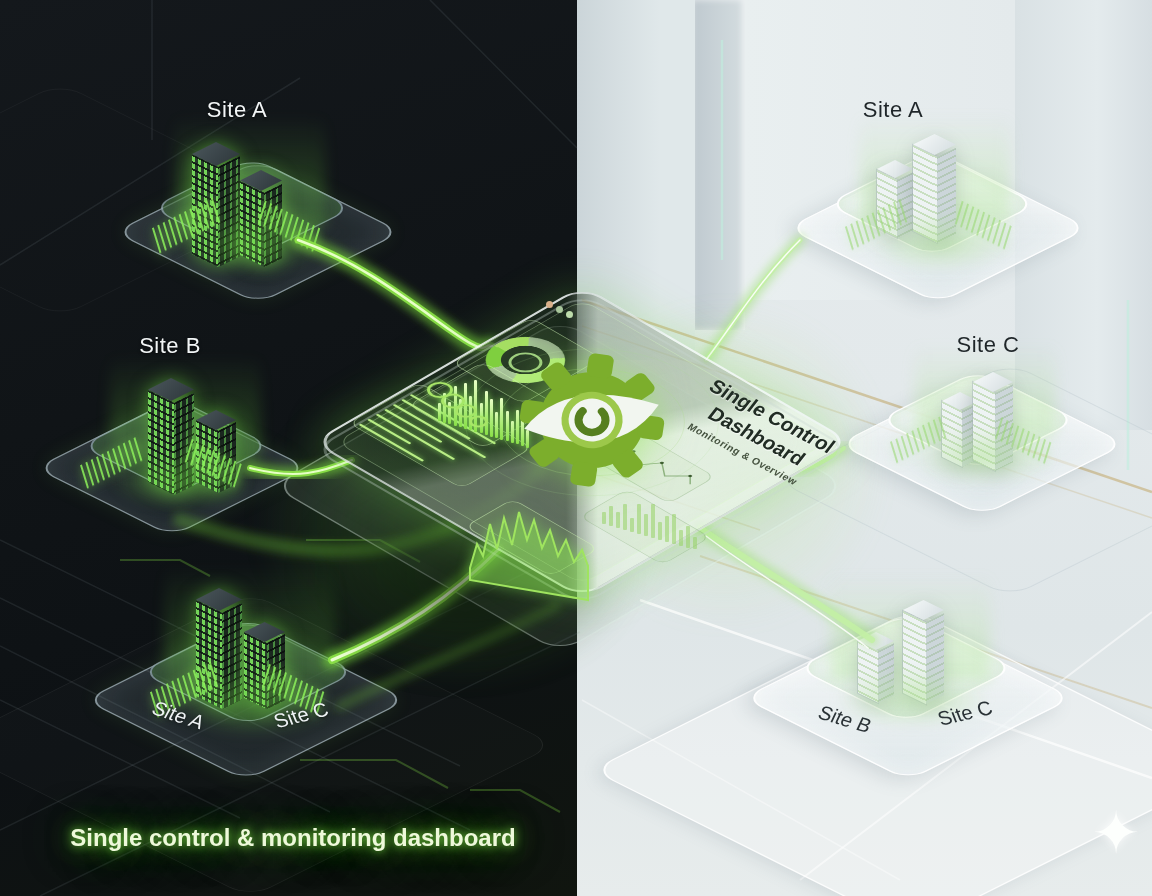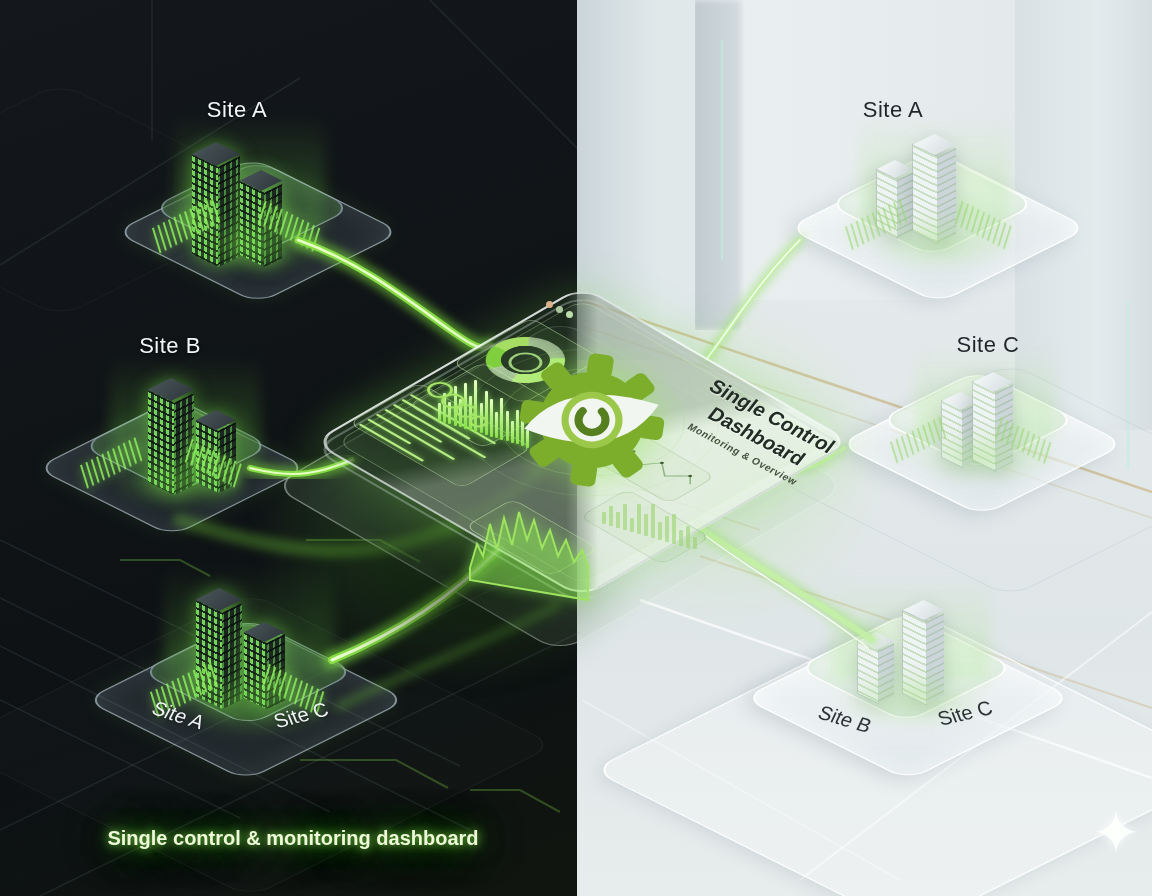--- a/index.html
+++ b/index.html
@@ -129,21 +129,21 @@
   .site-label.on-light{color:#1f2629;}
   .edge-label{position:absolute;font-size:20px;transform-origin:center;}
   .edge-label.on-dark{color:#eef2f4;text-shadow:0 1px 3px rgba(0,0,0,.5);}
   .edge-label.on-light{color:#2a3236;}
   .tablet-title{position:absolute;left:652px;top:400px;width:215px;text-align:center;
     transform:rotate(28deg) skewX(-10deg);color:#212c24;}
   .tablet-title .t1,.tablet-title .t2{font-size:20px;font-weight:bold;line-height:1.25;
     text-shadow:1px 1px 0 rgba(255,255,255,.5);}
   .tablet-title .sub{font-size:10px;margin-top:4px;color:#45523f;letter-spacing:.6px;font-weight:bold;}
   .caption-left{position:absolute;left:293px;top:838px;transform:translate(-50%,-50%);
-    white-space:nowrap;font-size:20px;font-weight:bold;color:#eef9da;
+    white-space:nowrap;font-size:24px;font-weight:bold;color:#eef9da;
     text-shadow:0 0 10px rgba(130,235,70,.95),0 0 26px rgba(100,210,50,.75),0 0 50px rgba(90,200,40,.5);}
   .caption-right{position:absolute;left:878px;top:823px;transform:translate(-50%,-50%);
     white-space:nowrap;font-size:22px;color:#2e3b35;text-shadow:0 0 12px rgba(190,240,160,.5);}
   .sparkle{position:absolute;left:1116px;top:833px;transform:translate(-50%,-50%);
     font-size:58px;color:#fdfffd;text-shadow:0 0 10px rgba(255,255,255,.9);}
 </style>
 </head>
 <body>
 
 <div class="canvas">

